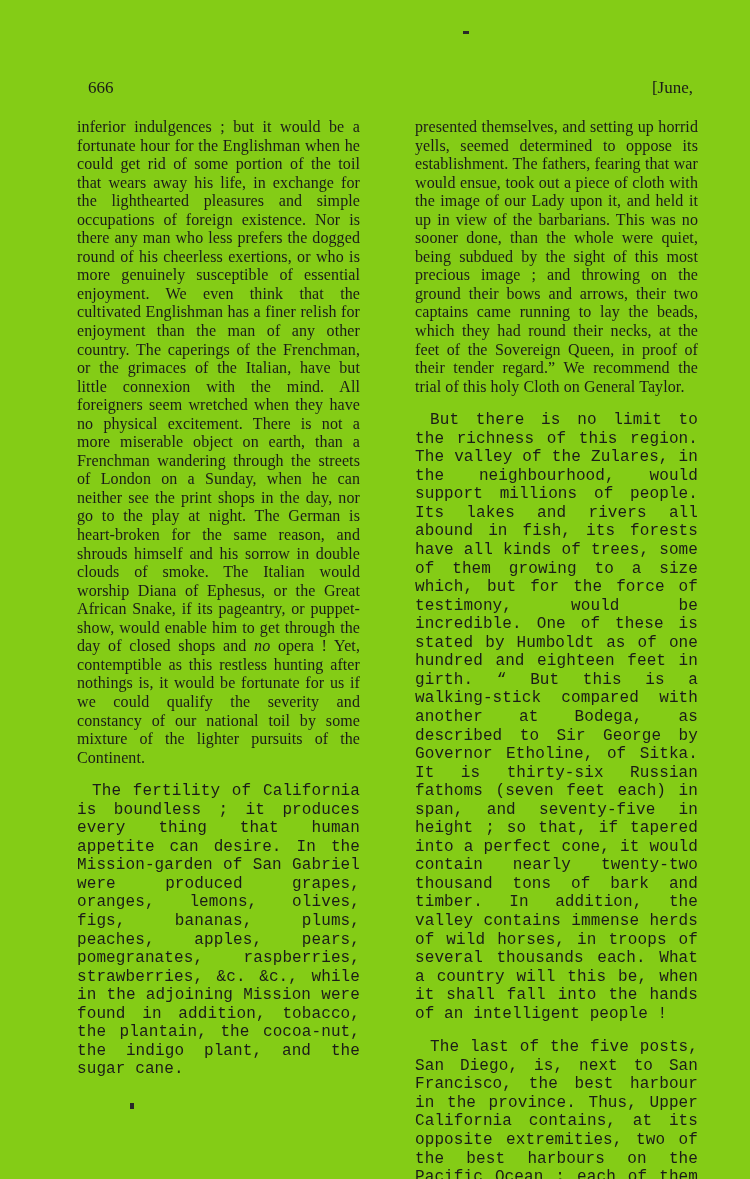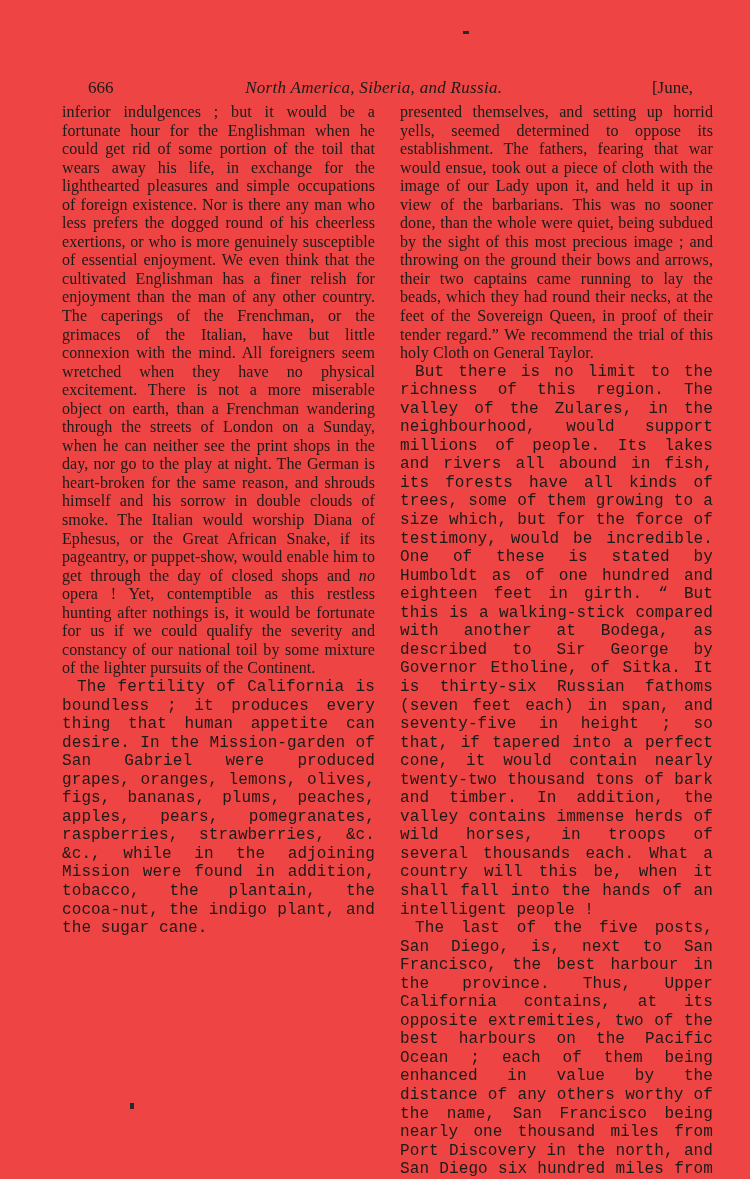--- a/index.html
+++ b/index.html
@@ -5,21 +5,21 @@
   html, body { margin: 0; padding: 0; }
   body {
     background: #e9e9e6;
     font-family: "Liberation Serif", "DejaVu Serif", serif;
   }
   .page {
     position: relative;
     width: 750px;
     height: 1179px;
     margin: 0 auto;
-    background: #ef4444;
+    background: #84cc16;
     color: #1b1b19;
     overflow: hidden;
   }
   .header {
     position: absolute;
     top: 78px;
     left: 0;
     width: 750px;
     height: 22px;
     font-size: 17px;
@@ -48,37 +48,36 @@
     position: absolute;
     top: 103px;
     width: 313px;
     text-align: justify;
     font-size: 16px;
     line-height: 18.55px;
     letter-spacing: 0.1px;
   }
   .col-left  { left: 62px; }
   .col-right { left: 400px; }
-  .para { margin: 0; }
+  .para { margin: 15px; }
   .para.indent { text-indent: 15px; font-family: Liberation Mono, monospace; }
   .it { font-style: italic; }
   .artifact {
     position: absolute;
     background: #2a2a28;
   }
   .artifact-top    { left: 463px; top: 31px;  width: 6px; height: 3px; }
   .artifact-bottom { left: 130px; top: 1103px; width: 4px; height: 6px; }
 </style>
 </head>
 <body>
 
 <div class="page">
   <div class="header">
     <span class="pagenum">666</span>
-    <span class="running-title">North America, Siberia, and Russia.</span>
     <span class="issue">[June,</span>
   </div>
 
   <div class="col col-left">
       <p class="para"><span>inferior indulgences ; but it would be a fortunate hour for the Englishman when he could get rid of some portion of the toil that wears away his life, in exchange for the lighthearted pleasures and simple occupations of foreign existence. Nor is there any man who less prefers the dogged round of his cheerless exertions, or who is more genuinely susceptible of essential enjoyment. We even think that the cultivated Englishman has a finer relish for enjoyment than the man of any other country. The caperings of the Frenchman, or the grimaces of the Italian, have but little connexion with the mind. All foreigners seem wretched when they have no physical excitement. There is not a more miserable object on earth, than a Frenchman wandering through the streets of London on a Sunday, when he can neither see the print shops in the day, nor go to the play at night. The German is heart-broken for the same reason, and shrouds himself and his sorrow in double clouds of smoke. The Italian would worship Diana of Ephesus, or the Great African Snake, if its pageantry, or puppet-show, would enable him to get through the day of closed shops and </span><span class="it">no</span><span> opera ! Yet, contemptible as this restless hunting after nothings is, it would be fortunate for us if we could qualify the severity and constancy of our national toil by some mixture of the lighter pursuits of the Continent.</span></p>
       <p class="para indent"><span>The fertility of California is boundless ; it produces every thing that human appetite can desire. In the Mission-garden of San Gabriel were produced grapes, oranges, lemons, olives, figs, bananas, plums, peaches, apples, pears, pomegranates, raspberries, strawberries, &amp;c. &amp;c., while in the adjoining Mission were found in addition, tobacco, the plantain, the cocoa-nut, the indigo plant, and the sugar cane.</span></p>
     </div>
   <div class="col col-right">
       <p class="para"><span>presented themselves, and setting up horrid yells, seemed determined to oppose its establishment. The fathers, fearing that war would ensue, took out a piece of cloth with the image of our Lady upon it, and held it up in view of the barbarians. This was no sooner done, than the whole were quiet, being subdued by the sight of this most precious image ; and throwing on the ground their bows and arrows, their two captains came running to lay the beads, which they had round their necks, at the feet of the Sovereign Queen, in proof of their tender regard.” We recommend the trial of this holy Cloth on General Taylor.</span></p>
       <p class="para indent"><span>But there is no limit to the richness of this region. The valley of the Zulares, in the neighbourhood, would support millions of people. Its lakes and rivers all abound in fish, its forests have all kinds of trees, some of them growing to a size which, but for the force of testimony, would be incredible. One of these is stated by Humboldt as of one hundred and eighteen feet in girth. “ But this is a walking-stick compared with another at Bodega, as described to Sir George by Governor Etholine, of Sitka. It is thirty-six Russian fathoms (seven feet each) in span, and seventy-five in height ; so that, if tapered into a perfect cone, it would contain nearly twenty-two thousand tons of bark and timber. In addition, the valley contains immense herds of wild horses, in troops of several thousands each. What a country will this be, when it shall fall into the hands of an intelligent people !</span></p>

